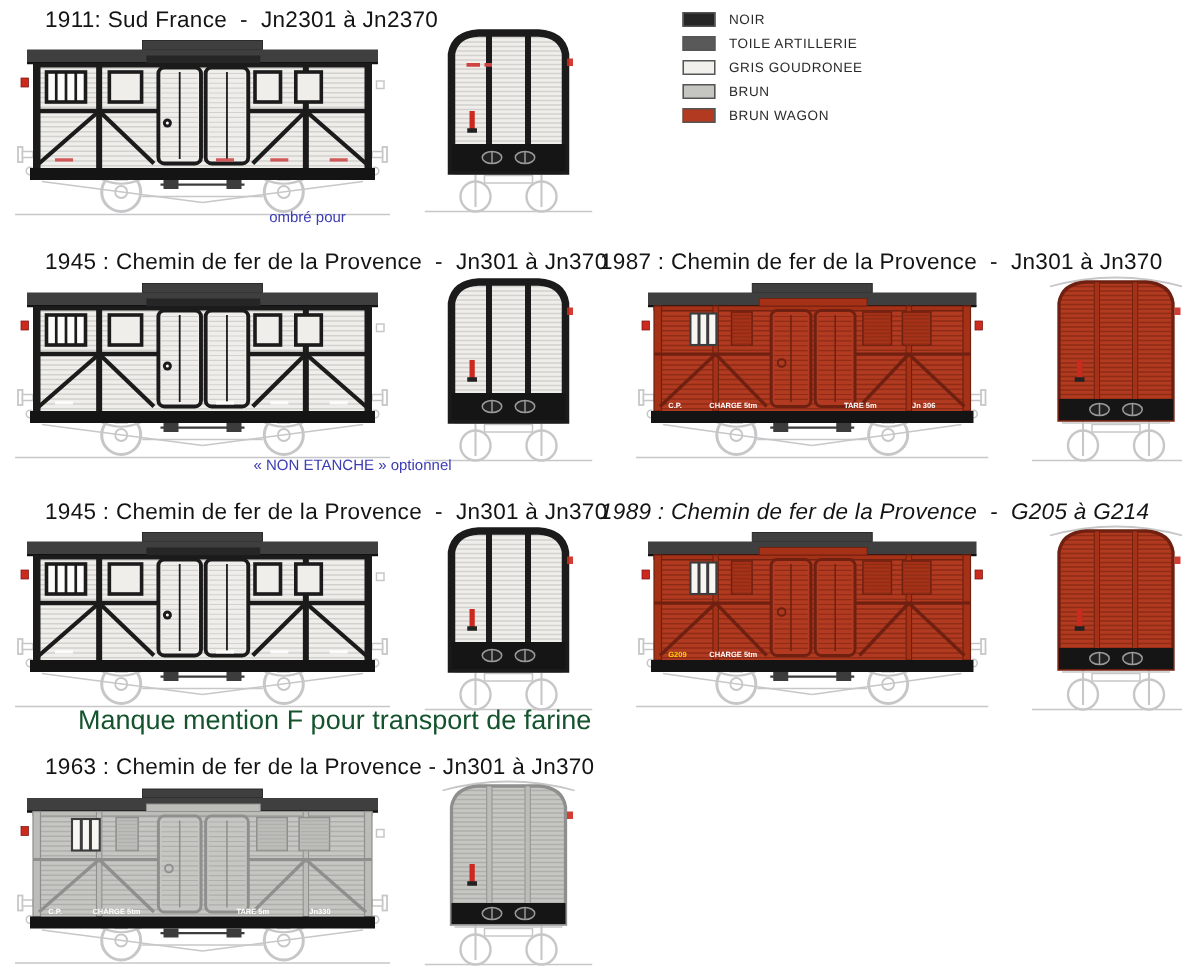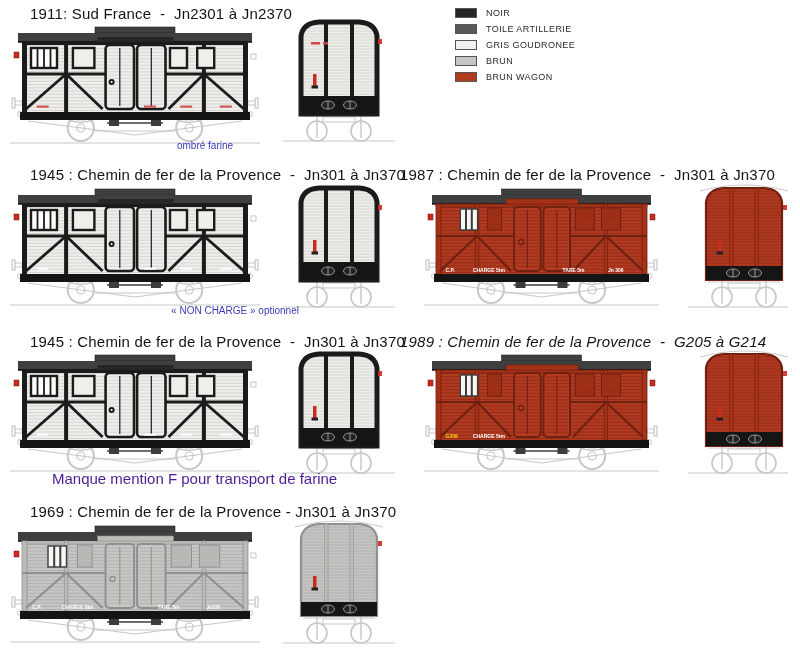--- a/index.html
+++ b/index.html
@@ -1,21 +1,21 @@
 <!DOCTYPE html>
 <html><head>
 <meta charset="utf-8">
 <style>
   html,body{margin:0;padding:0;background:#ffffff;}
   .canvas{position:relative;width:788px;height:648px;background:#fff;overflow:hidden;
           font-family:"Liberation Sans","DejaVu Sans",sans-serif;}
   .sec-title{position:absolute;font-size:15px;color:#141414;white-space:pre;letter-spacing:.2px;}
   .wagon{position:absolute;line-height:0;}
   .caption{position:absolute;font-size:10px;color:#3c3cb4;text-align:center;white-space:pre;}
-  .note{position:absolute;font-size:15px;color:#4c1d95;white-space:pre;}
+  .note{position:absolute;font-size:18px;color:#14532d;white-space:pre;}
   .legend{position:absolute;left:455px;top:8px;}
   .legend-row{display:flex;align-items:flex-start;height:16px;}
   .swatch{display:inline-block;width:22px;height:10px;border:1px solid #555;box-sizing:border-box;}
   .legend-label{font-size:9px;color:#2a2a2a;margin-left:9px;letter-spacing:.4px;}
 </style>
 </head>
 <body>
 
 <div class="canvas">
 
@@ -186,21 +186,21 @@
         <ellipse cx="45" cy="93" rx="6.5" ry="4" fill="#222" stroke="#9a9a9a" stroke-width="1"></ellipse>
         <line x1="45" y1="89" x2="45" y2="97" stroke="#9a9a9a" stroke-width="1"></line>
         <ellipse cx="67" cy="93" rx="6.5" ry="4" fill="#222" stroke="#9a9a9a" stroke-width="1"></ellipse>
         <line x1="67" y1="89" x2="67" y2="97" stroke="#9a9a9a" stroke-width="1"></line>
         <rect x="30" y="62" width="3.5" height="12" fill="#cc2a1e"></rect>
         <rect x="28.5" y="73.5" width="6.5" height="3" fill="#222"></rect>
         <rect x="95" y="27" width="4" height="5" fill="#cc2a1e" opacity="0.9"></rect>
         <rect x="28" y="30" width="9" height="2.5" fill="#cf4343"></rect>
         <rect x="40" y="30" width="5" height="2.5" fill="#cf4343"></rect>
       </svg></div>
-  <div class="caption" style="left:135px;top:140px;width:140px;">ombré farine</div>
+  <div class="caption" style="left:135px;top:140px;width:140px;">ombré pour</div>
 
   <div class="legend" id="legend">
       <div class="legend-row">
         <span class="swatch" style="background:#262626"></span>
         <span class="legend-label">NOIR</span>
       </div>
       <div class="legend-row">
         <span class="swatch" style="background:#595959"></span>
         <span class="legend-label">TOILE ARTILLERIE</span>
       </div>
@@ -383,21 +383,21 @@
         <rect x="67" y="10" width="4" height="76" fill="#1b1b1b"></rect>
         <rect x="18" y="84" width="76" height="18" fill="#151515"></rect>
         <ellipse cx="45" cy="93" rx="6.5" ry="4" fill="#222" stroke="#9a9a9a" stroke-width="1"></ellipse>
         <line x1="45" y1="89" x2="45" y2="97" stroke="#9a9a9a" stroke-width="1"></line>
         <ellipse cx="67" cy="93" rx="6.5" ry="4" fill="#222" stroke="#9a9a9a" stroke-width="1"></ellipse>
         <line x1="67" y1="89" x2="67" y2="97" stroke="#9a9a9a" stroke-width="1"></line>
         <rect x="30" y="62" width="3.5" height="12" fill="#cc2a1e"></rect>
         <rect x="28.5" y="73.5" width="6.5" height="3" fill="#222"></rect>
         <rect x="95" y="27" width="4" height="5" fill="#cc2a1e" opacity="0.9"></rect>
       </svg></div>
-  <div class="caption" style="left:140px;top:305px;width:190px;">« NON CHARGE » optionnel</div>
+  <div class="caption" style="left:140px;top:305px;width:190px;">« NON ETANCHE » optionnel</div>
 
   <div class="sec-title" style="left:400px;top:166px;">1987 : Chemin de fer de la Provence  -  Jn301 à Jn370</div>
   <div class="wagon" style="left:424px;top:184px;"><svg width="235" height="126" viewBox="0 0 235 126" xmlns="http://www.w3.org/2000/svg">
         <line x1="0" y1="121" x2="235" y2="121" stroke="#c7c7c9" stroke-width="1"></line>
         <circle cx="66.9" cy="106" r="13" fill="#fff" stroke="#c7c7c9" stroke-width="2"></circle>
         <circle cx="66.9" cy="106" r="4" fill="none" stroke="#c7c7c9" stroke-width="1.2"></circle>
         <path d="M 52.9 97 Q 66.9 104 80.9 97" fill="none" stroke="#c7c7c9" stroke-width="1.4"></path>
         <rect x="62.9" y="92" width="8" height="6" fill="#fff" stroke="#c7c7c9" stroke-width="1"></rect>
         <circle cx="168.1" cy="106" r="13" fill="#fff" stroke="#c7c7c9" stroke-width="2"></circle>
         <circle cx="168.1" cy="106" r="4" fill="none" stroke="#c7c7c9" stroke-width="1.2"></circle>
@@ -955,21 +955,21 @@
         <rect x="18" y="88" width="76" height="14" fill="#151515"></rect>
         <ellipse cx="45" cy="95" rx="6.5" ry="4" fill="#222" stroke="#9a9a9a" stroke-width="1"></ellipse>
         <line x1="45" y1="91" x2="45" y2="99" stroke="#9a9a9a" stroke-width="1"></line>
         <ellipse cx="67" cy="95" rx="6.5" ry="4" fill="#222" stroke="#9a9a9a" stroke-width="1"></ellipse>
         <line x1="67" y1="91" x2="67" y2="99" stroke="#9a9a9a" stroke-width="1"></line>
         <rect x="30" y="62" width="3.5" height="12" fill="#cc2a1e"></rect>
         <rect x="28.5" y="73.5" width="6.5" height="3" fill="#222"></rect>
         <rect x="95" y="27" width="4" height="5" fill="#cc2a1e" opacity="0.9"></rect>
       </svg></div>
 
-  <div class="sec-title" style="left:30px;top:503px;">1969 : Chemin de fer de la Provence - Jn301 à Jn370</div>
+  <div class="sec-title" style="left:30px;top:503px;">1963 : Chemin de fer de la Provence - Jn301 à Jn370</div>
   <div class="wagon" style="left:10px;top:521px;"><svg width="250" height="126" viewBox="0 0 250 126" xmlns="http://www.w3.org/2000/svg">
         <line x1="0" y1="121" x2="250" y2="121" stroke="#c7c7c9" stroke-width="1"></line>
         <circle cx="70.8" cy="106" r="13" fill="#fff" stroke="#c7c7c9" stroke-width="2"></circle>
         <circle cx="70.8" cy="106" r="4" fill="none" stroke="#c7c7c9" stroke-width="1.2"></circle>
         <path d="M 56.8 97 Q 70.8 104 84.8 97" fill="none" stroke="#c7c7c9" stroke-width="1.4"></path>
         <rect x="66.8" y="92" width="8" height="6" fill="#fff" stroke="#c7c7c9" stroke-width="1"></rect>
         <circle cx="179.2" cy="106" r="13" fill="#fff" stroke="#c7c7c9" stroke-width="2"></circle>
         <circle cx="179.2" cy="106" r="4" fill="none" stroke="#c7c7c9" stroke-width="1.2"></circle>
         <path d="M 165.2 97 Q 179.2 104 193.2 97" fill="none" stroke="#c7c7c9" stroke-width="1.4"></path>
         <rect x="175.2" y="92" width="8" height="6" fill="#fff" stroke="#c7c7c9" stroke-width="1"></rect>

